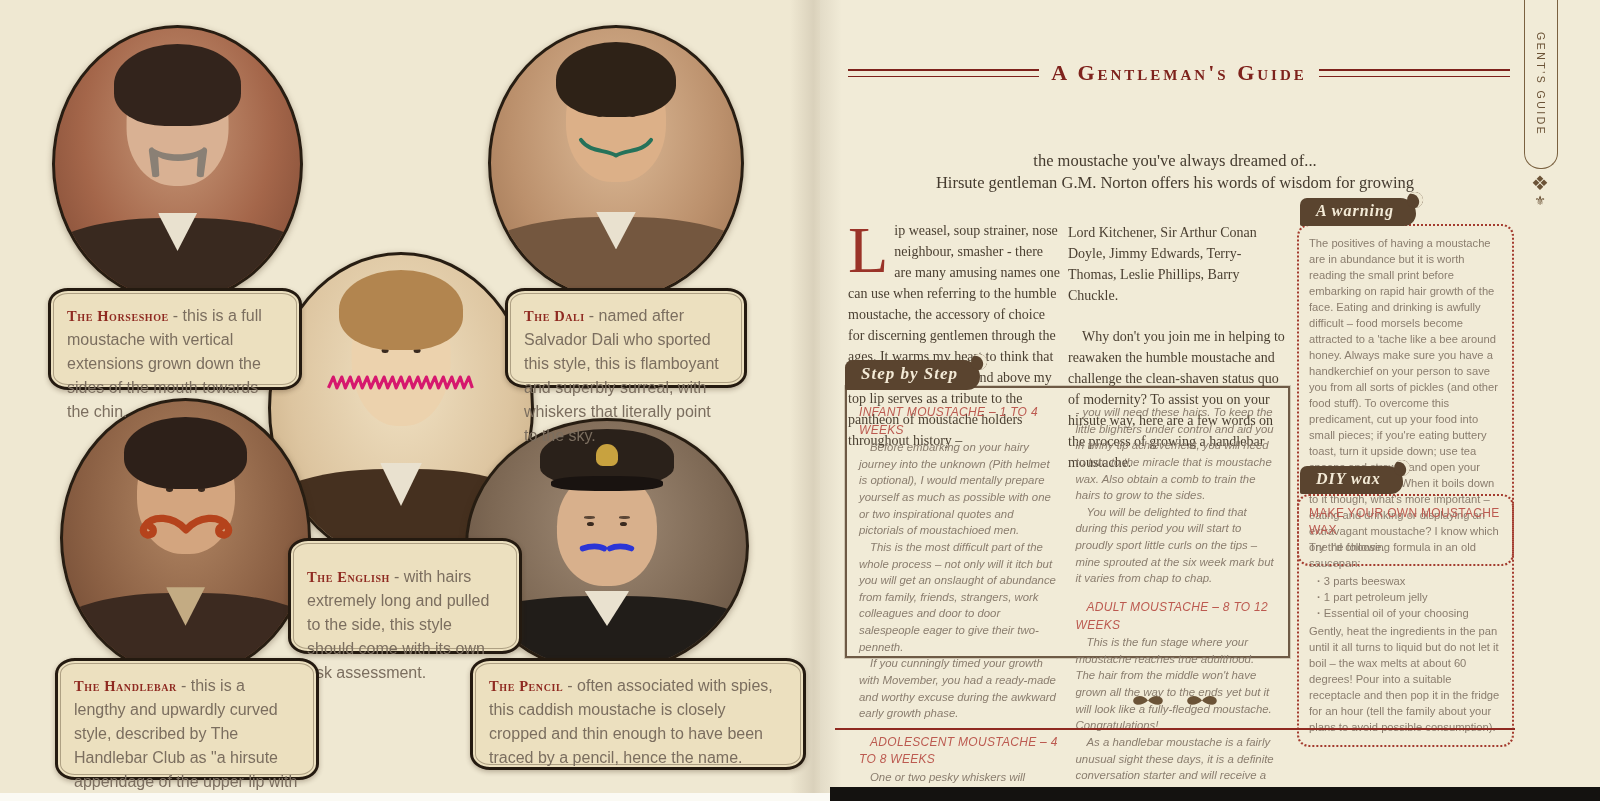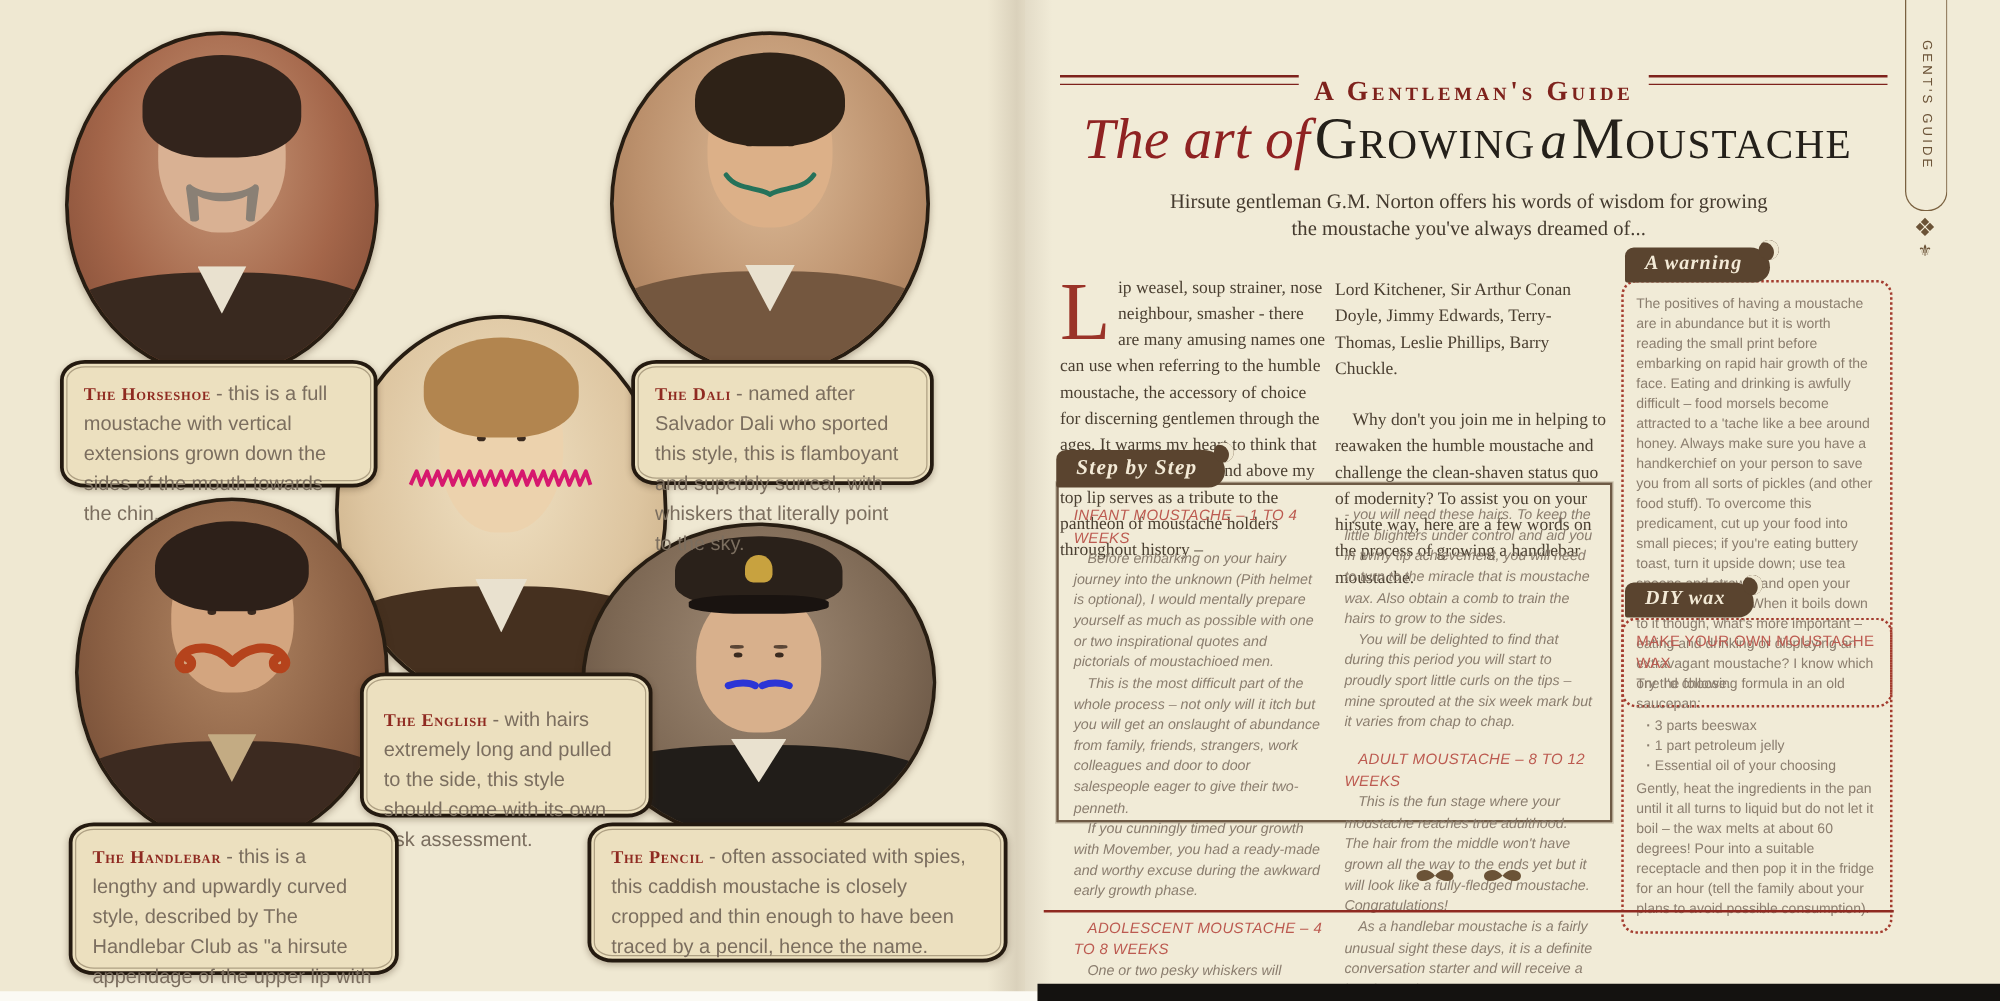--- a/index.html
+++ b/index.html
@@ -65,21 +65,21 @@
 
   
   .plaque{position:absolute;background:#ece0bf;border:3px solid #241a10;border-radius:20px/16px;
           box-shadow:inset 0 0 0 2px #ece0bf,inset 0 0 0 3px rgba(60,40,20,.35),0 2px 5px rgba(60,40,20,.3);
           padding:13px 16px 10px;box-sizing:border-box;}
   .cap-title{font-family:"Liberation Serif",serif;font-variant:small-caps;font-weight:bold;
              color:#8f2a21;font-size:14.5px;letter-spacing:.6px;}
   .cap-desc{font-family:"Liberation Sans",sans-serif;color:#7b6e5f;font-size:16px;line-height:1.5;}
 
   
-  .kicker-row{position:absolute;left:848px;top:60px;width:662px;display:flex;align-items:flex-start;gap:12px;}
+  .kicker-row{position:absolute;left:848px;top:60px;width:662px;display:flex;align-items:center;gap:12px;}
   .kline{flex:1;height:5px;border-top:2px solid var(--accent-red,#7e221c);border-bottom:1px solid var(--accent-red,#7e221c);}
   .kicker-text{font-variant:small-caps;font-weight:bold;letter-spacing:3px;font-size:22px;
                color:var(--accent-red,#7e221c);white-space:nowrap;}
   .title-row{position:absolute;left:832px;top:84px;width:684px;text-align:center;white-space:nowrap;}
   .t-ital{font-style:italic;color:#8f2222;font-size:46px;}
   .t-caps{font-variant:small-caps;color:#24201a;font-size:47px;letter-spacing:1px;}
   .t-a{font-style:italic;color:#24201a;font-size:42px;}
   .subtitle{position:absolute;left:860px;top:150px;width:630px;text-align:center;color:#453b2f;
             font-size:16.5px;line-height:1.35;}
 
@@ -237,30 +237,24 @@
     <span class="cap-title">The Pencil</span>
     <span class="cap-desc">- often associated with spies, this caddish moustache is closely cropped and thin enough to have been traced by a pencil, hence the name.</span>
   </div>
 
   <div class="kicker-row">
     <div class="kline"></div>
     <div class="kicker-text">A Gentleman's Guide</div>
     <div class="kline"></div>
   </div>
 
-  <div class="title-row">
-    <span class="t-ital">The art of</span>
-    <span class="t-caps">Growing</span>
-    <span class="t-a">a</span>
-    <span class="t-caps">Moustache</span>
-  </div>
 
   <div class="subtitle">
+    <div>the moustache you've always dreamed of...</div>
     <div>Hirsute gentleman G.M. Norton offers his words of wisdom for growing</div>
-    <div>the moustache you've always dreamed of...</div>
   </div>
 
   <div class="intro-col" style="left:848px;top:220px;width:215px;">
     <p><span class="dropcap">L</span><span>ip weasel, soup strainer, nose neighbour, smasher - there are many amusing names one can use when referring to the humble moustache, the accessory of choice for discerning gentlemen through the ages. It warms my heart to think that every strand of hair found above my top lip serves as a tribute to the pantheon of moustache holders throughout history –</span></p>
   </div>
   <div class="intro-col" style="left:1068px;top:222px;width:218px;">
     <p>Lord Kitchener, Sir Arthur Conan Doyle, Jimmy Edwards, Terry-Thomas, Leslie Phillips, Barry Chuckle.</p>
     <p>Why don't you join me in helping to reawaken the humble moustache and challenge the clean-shaven status quo of modernity? To assist you on your hirsute way, here are a few words on the process of growing a handlebar moustache.</p>
   </div>
 

